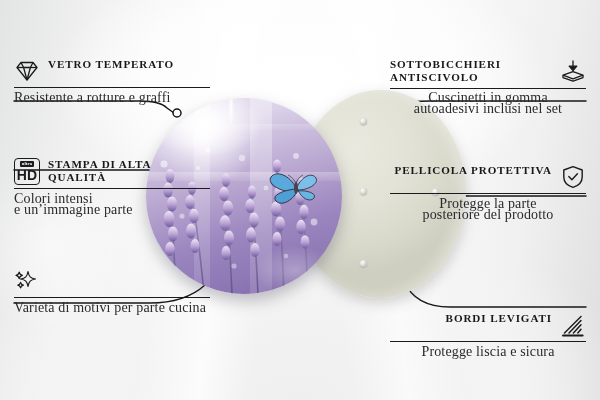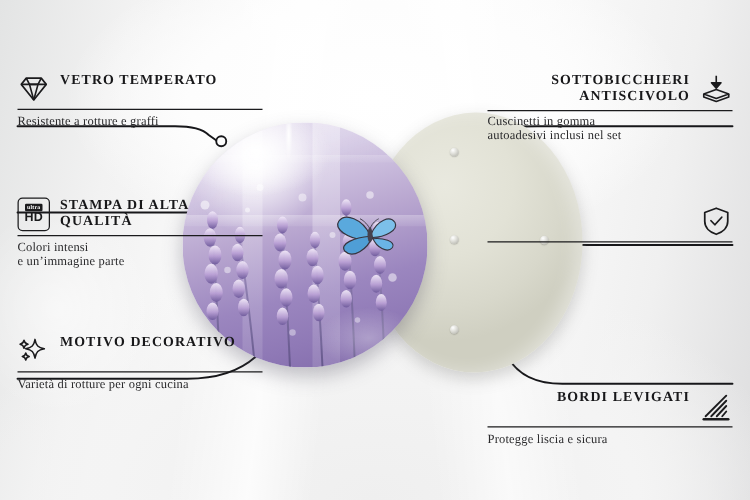--- a/index.html
+++ b/index.html
@@ -15,35 +15,35 @@
       linear-gradient(97deg, rgba(255,255,255,0) 28%, rgba(255,255,255,.75) 38%, rgba(255,255,255,0) 46%),
       linear-gradient(83deg, rgba(255,255,255,0) 54%, rgba(255,255,255,.6) 63%, rgba(255,255,255,0) 72%),
       radial-gradient(ellipse 18% 30% at 8% 62%, rgba(255,255,255,.55), rgba(255,255,255,0) 70%);}
   .svgfull{position:absolute;left:0;top:0;width:600px;height:400px;overflow:visible;}
   
   .feat{position:absolute;width:196px;}
   .feat .hdrow{display:flex;align-items:flex-start;gap:8px;}
   .feat .ttl{font-size:11.1px;font-weight:700;letter-spacing:.9px;line-height:13.4px;
              color:#18181a;text-transform:uppercase;}
   .feat .rule{height:0;border-top:1.35px solid #1b1b1d;margin-top:3px;}
-  .feat .sub{font-size:10px;line-height:11px;color:#2a2a2c;margin-top:3.5px;letter-spacing:.15px;}
+  .feat .sub{font-size:14px;line-height:11px;color:#2a2a2c;margin-top:3.5px;letter-spacing:.15px;}
   .feat.left .hdrow{justify-content:flex-start;}
   .feat.left .ttl{text-align:left;}
   .feat.left .sub{text-align:left;}
   .feat.right .hdrow{justify-content:flex-end;flex-direction:row;}
-  .feat.right .ttl{text-align:right;}
-  .feat.right .sub{text-align:left;}
+  .feat.right .ttl{text-align:left;}
+  .feat.right .sub{text-align:center;}
   .ic{width:26px;height:26px;flex:0 0 26px;display:block;}
   .ic svg{display:block;width:26px;height:26px;}
   
   .hdbadge{width:24px;height:25px;flex:0 0 24px;border:1.5px solid #1b1b1d;border-radius:4px;
     display:flex;flex-direction:column;align-items:center;justify-content:center;line-height:1;}
   .hdbadge .u{font-size:4.6px;font-weight:700;letter-spacing:.2px;color:#1b1b1d;
     background:#1b1b1d;color:#fff;padding:.6px 1.6px;border-radius:1px;margin-bottom:1px;}
-  .hdbadge .h{font-size:10px;font-weight:700;letter-spacing:.1px;color:#1b1b1d;
+  .hdbadge .h{font-size:14px;font-weight:700;letter-spacing:.1px;color:#1b1b1d;
     font-family:"Liberation Sans",sans-serif;}
   
   #prod{position:absolute;left:146px;top:88px;width:320px;height:218px;}
   .disc{position:absolute;border-radius:50%;}
   #back{left:148px;top:2px;width:172px;height:208px;
     background:
       radial-gradient(ellipse 70% 60% at 36% 28%, #e9e9df 0%, #e2e2d6 45%, #d8d8cb 78%, #cfcfc1 100%);
     box-shadow:0 5px 13px rgba(90,90,85,.26), inset -6px 0 14px rgba(255,255,255,.4);
     transform:skewY(-0.4deg);}
   #front{left:0;top:10px;width:196px;height:196px;overflow:hidden;
@@ -234,24 +234,23 @@
 
   <div class="feat left" style="left:14px;top:268px;">
     <div class="hdrow">
       <span class="ic">
         <svg viewBox="0 0 26 26" fill="none" stroke="#1b1b1d" stroke-width="1.2" stroke-linejoin="round">
           <path d="M14,3.5 C14.9,8.6 16.4,10.1 21.5,11 C16.4,11.9 14.9,13.4 14,18.5 C13.1,13.4 11.6,11.9 6.5,11 C11.6,10.1 13.1,8.6 14,3.5 Z"></path>
           <path d="M5.2,4.2 C5.6,6.4 6.2,7 8.4,7.4 C6.2,7.8 5.6,8.4 5.2,10.6 C4.8,8.4 4.2,7.8 2,7.4 C4.2,7 4.8,6.4 5.2,4.2 Z"></path>
           <path d="M6.6,14.4 C7,16.3 7.5,16.8 9.4,17.2 C7.5,17.6 7,18.1 6.6,20 C6.2,18.1 5.7,17.6 3.8,17.2 C5.7,16.8 6.2,16.3 6.6,14.4 Z"></path>
         </svg>
       </span>
-      <span class="ttl">MOTIVO DECORATIVO</span>
-    </div>
-    <div class="rule"></div>
-    <div class="sub" style="white-space:pre-line">Varietà di rotture per ogni cucina</div>
+    </div>
+    <div class="rule"></div>
+    <div class="sub" style="white-space:pre-line">Varietà di motivi per parte cucina</div>
   </div>
 
   <div class="feat right" style="left:390px;top:58px;">
     <div class="hdrow">
       <span class="ttl">SOTTOBICCHIERI ANTISCIVOLO</span>
       <span class="ic">
         <svg viewBox="0 0 26 26" fill="none" stroke="#1b1b1d" stroke-width="1.3" stroke-linejoin="round">
           <path d="M13,2.5 V9.5"></path>
             <path d="M9.2,8.2 L13,12.6 L16.8,8.2 Z" fill="#1b1b1d"></path>
           <path d="M13,13.6 L23,17.2 L13,20.8 L3,17.2 Z"></path>
@@ -259,28 +258,31 @@
         </svg>
       </span>
     </div>
     <div class="rule"></div>
     <div class="sub" style="white-space:pre-line">Cuscinetti in gomma
 autoadesivi inclusi nel set</div>
   </div>
 
   <div class="feat right" style="left:390px;top:164px;">
     <div class="hdrow">
+      <span class="ttl">PELLICOLA PROTETTIVA</span>
       <span class="ic">
         <svg viewBox="0 0 26 26" fill="none" stroke="#1b1b1d" stroke-width="1.4" stroke-linejoin="round" stroke-linecap="round">
           <path d="M13,2.6 L22.2,6 V13 C22.2,18 18.2,21.8 13,23.4 C7.8,21.8 3.8,18 3.8,13 V6 Z"></path>
           <path d="M8.8,12.6 L11.9,15.8 L17.4,9.8"></path>
         </svg>
       </span>
     </div>
     <div class="rule"></div>
+    <div class="sub" style="white-space:pre-line">Protegge la parte
+posteriore del prodotto</div>
   </div>
 
   <div class="feat right" style="left:390px;top:272px;margin-top:40px;">
     <div class="hdrow">
       <span class="ttl">BORDI LEVIGATI</span>
       <span class="ic">
         <svg viewBox="0 0 26 26" stroke="#1b1b1d" fill="none" stroke-linecap="round">
           <g stroke-width="1.5">
             <path d="M4.5,21 L21,4.5"></path>
               <path d="M9,21 L21,8.6"></path>

